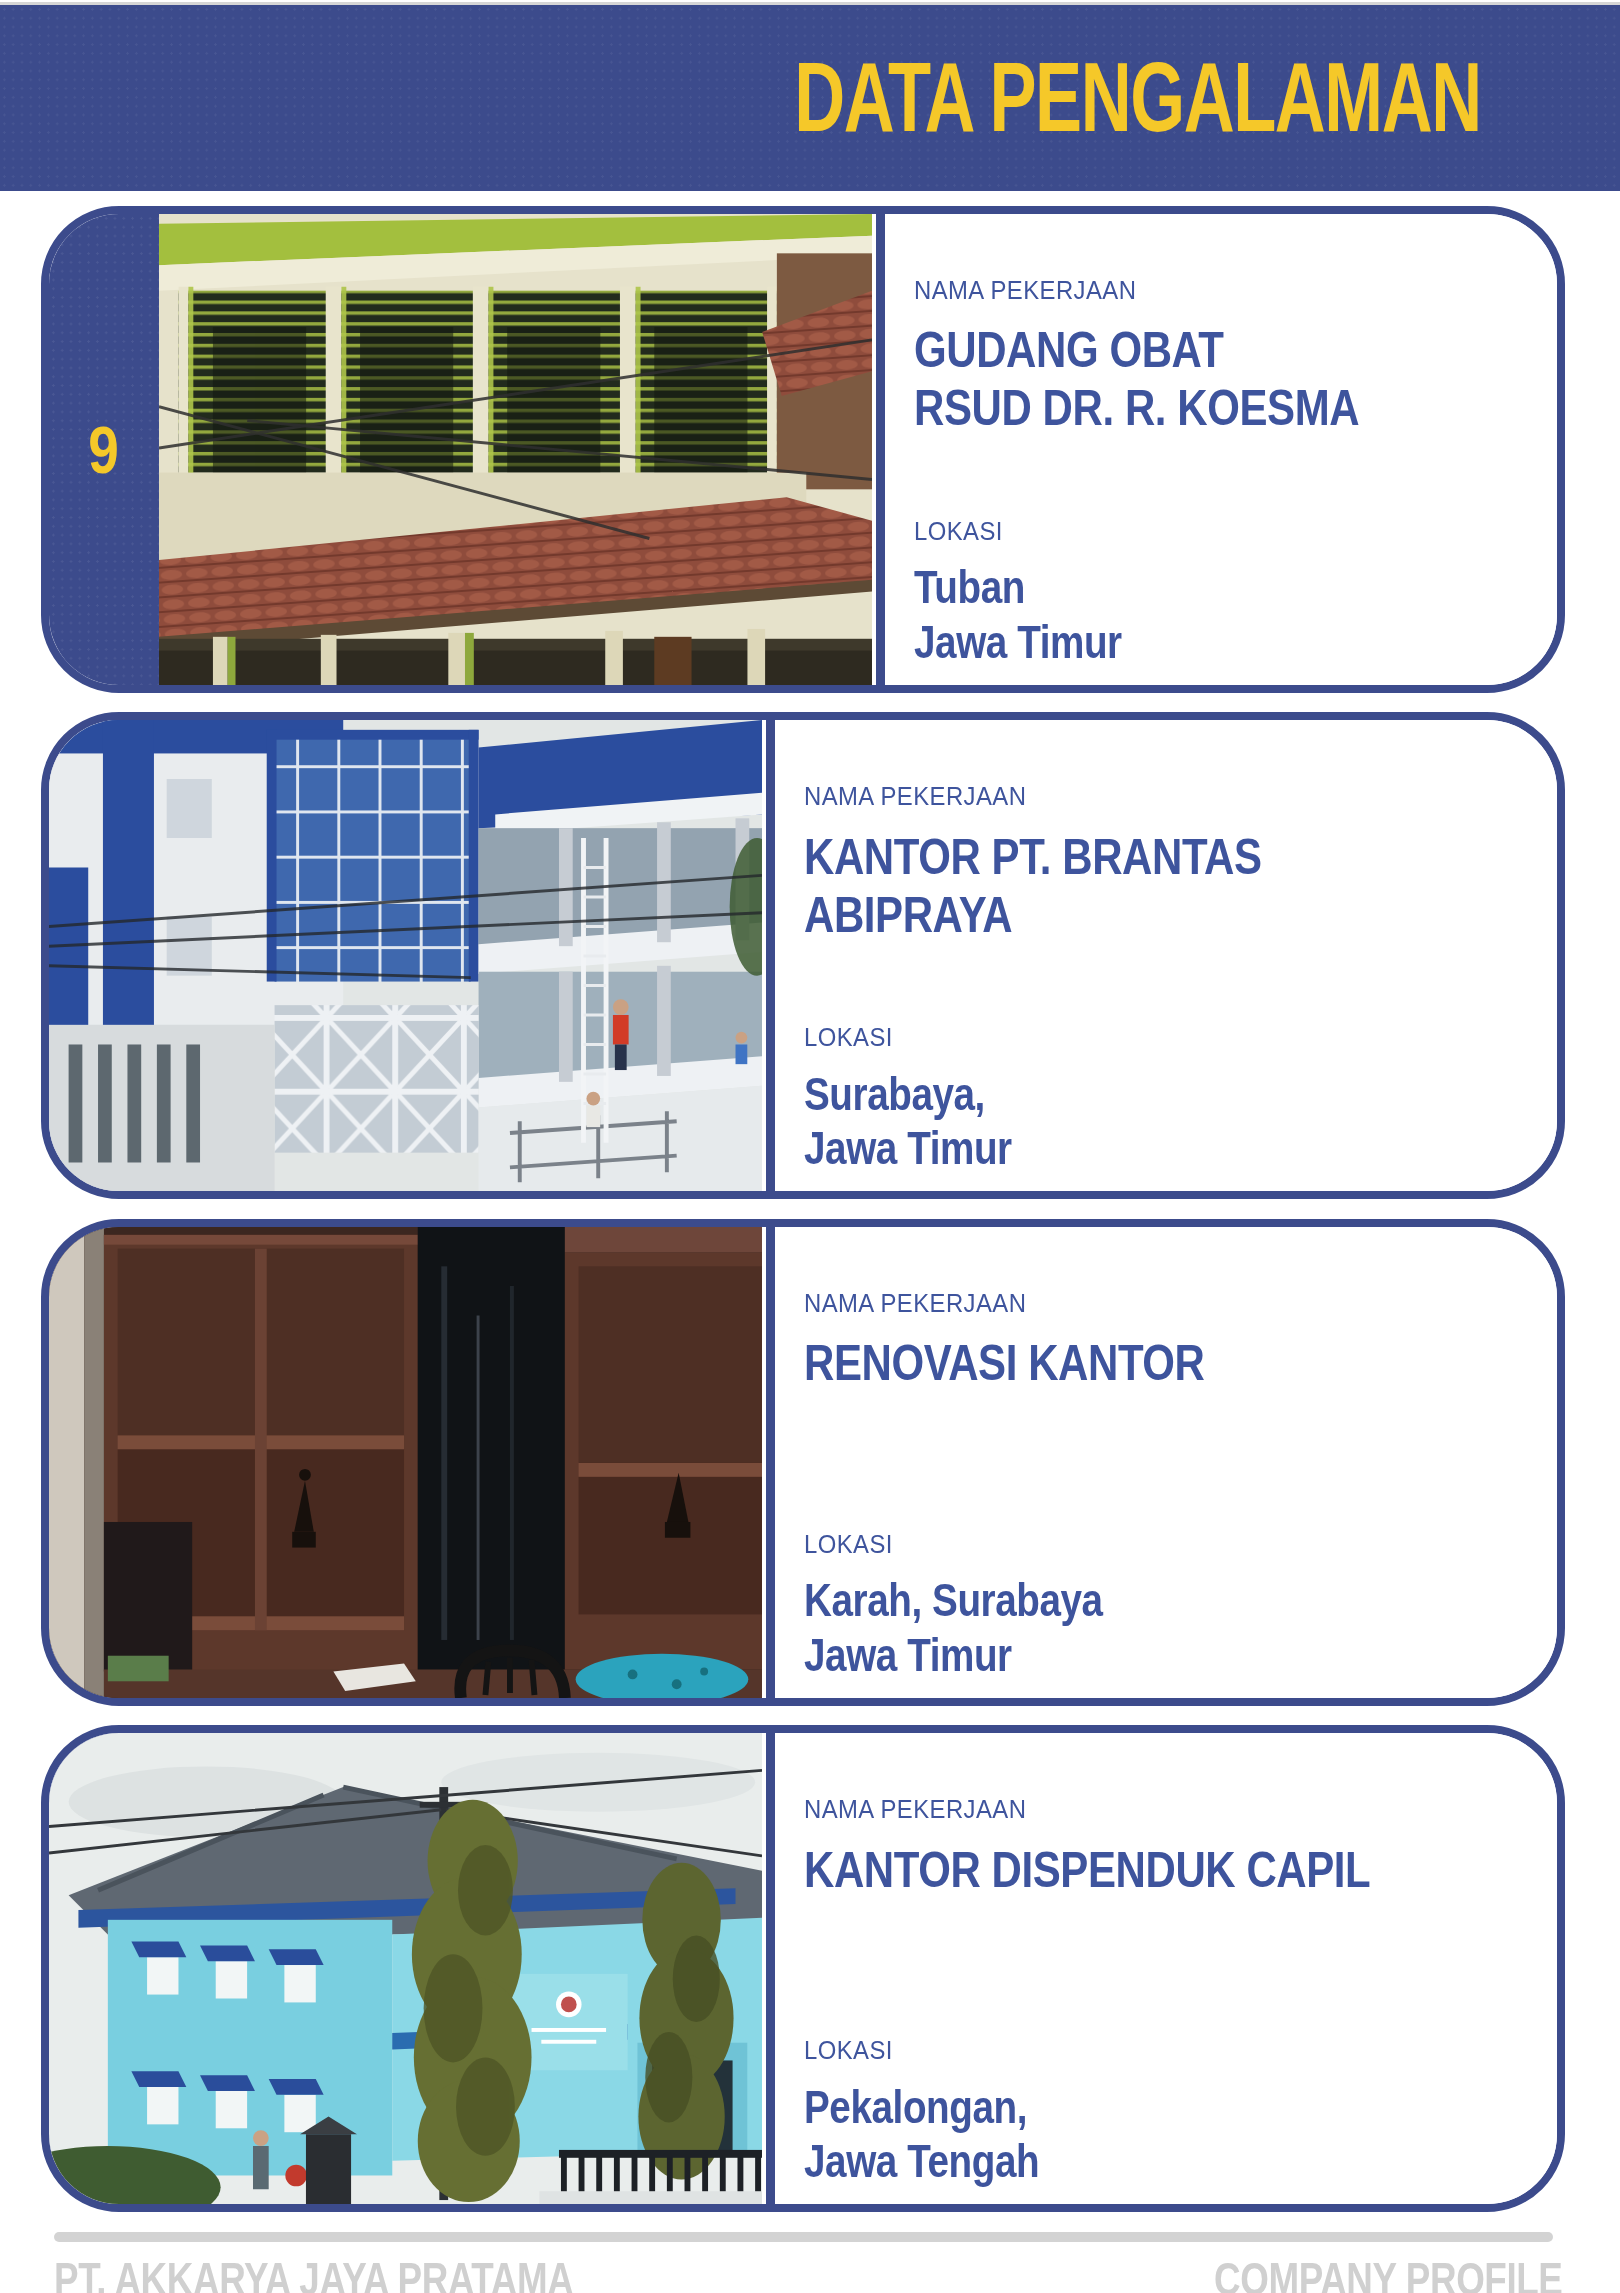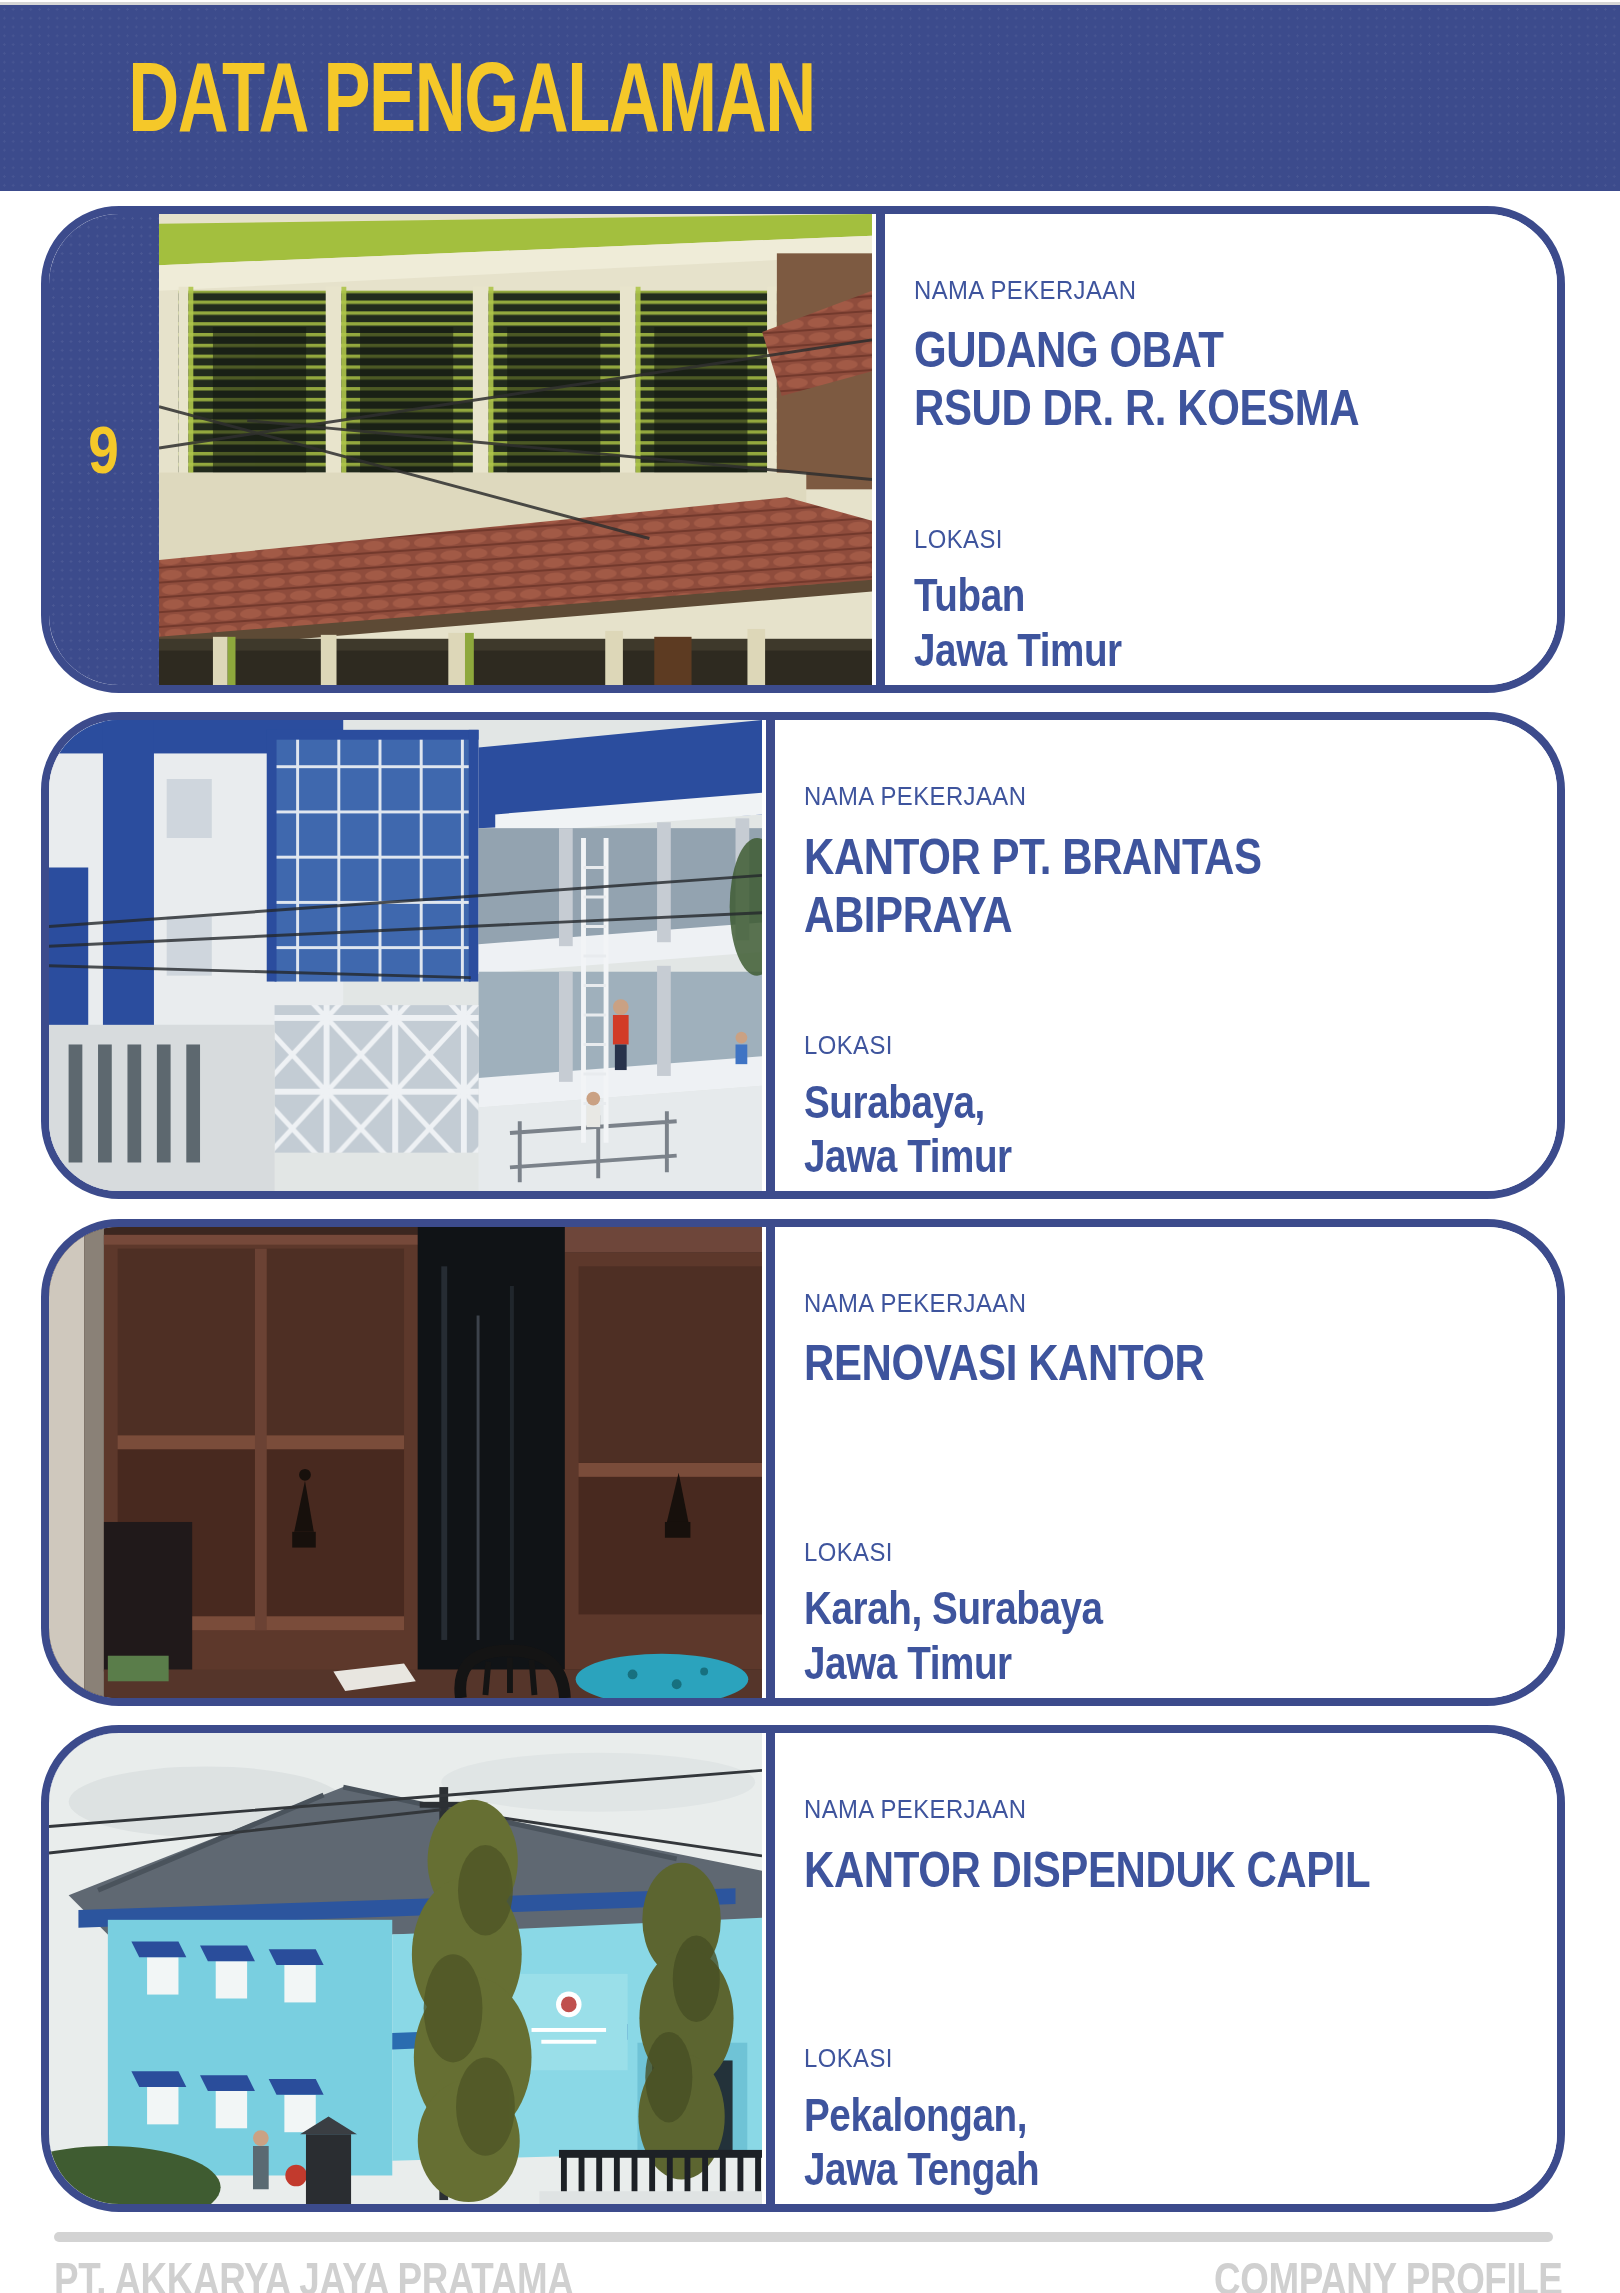--- a/index.html
+++ b/index.html
@@ -7,21 +7,21 @@
   body {
     width:1620px; height:2294px;
     font-family:"Liberation Sans", sans-serif;
     overflow:hidden; position:relative;
   }
   .top-line { height:2.9px; background:#d6d6d6; margin-top:2px; }
   .banner {
     height:186px; background-color:#3c4b8c;
     background-image:radial-gradient(rgba(255,255,255,0.06) 1.2px, transparent 1.2px);
     background-size:8.8px 8.8px;
-    display:flex; align-items:center; justify-content:flex-start;
+    display:flex; align-items:center; justify-content:flex-end;
   }
   .banner-title {
     color:#f5c829; font-size:98px; font-weight:bold; letter-spacing:-2px;
     transform:scaleX(0.72); transform-origin:48% 50%; white-space:nowrap;
   }
   .cards { padding-top:14.7px; }
   .card {
     width:1524px; height:487px; margin:0 0 19.6px 41px;
     border:8.8px solid #3c4b8c; border-radius:78px;
     overflow:hidden; display:flex; background:#ffffff;
@@ -45,21 +45,21 @@
   .field-label {
     color:#3e549d; font-size:26.5px; font-weight:400; letter-spacing:0.5px;
     transform:scaleX(0.9); transform-origin:0 50%; white-space:nowrap;
   }
   .name-block { position:absolute; left:29px; top:61px; right:13.7px; }
   .name-val {
     margin-top:15.7px; color:#3e549d; font-size:50px; font-weight:bold;
     line-height:1.16; letter-spacing:-0.5px;
     transform:scaleX(0.84); transform-origin:0 0; white-space:nowrap;
   }
-  .loc-block { position:absolute; left:29px; top:310px; right:13.7px; }
+  .loc-block { position:absolute; left:29px; top:302px; right:13.7px; }
   .loc-val {
     margin-top:13.7px; color:#3e549d; font-size:46px; font-weight:bold;
     line-height:1.18; letter-spacing:-0.5px;
     transform:scaleX(0.84); transform-origin:0 0; white-space:nowrap;
   }
   .footer { margin-top:5.9px; }
   .footer-bar {
     margin-left:54px; width:1499px; height:9.8px;
     background:#d3d3d3; border-radius:5.9px;
   }

